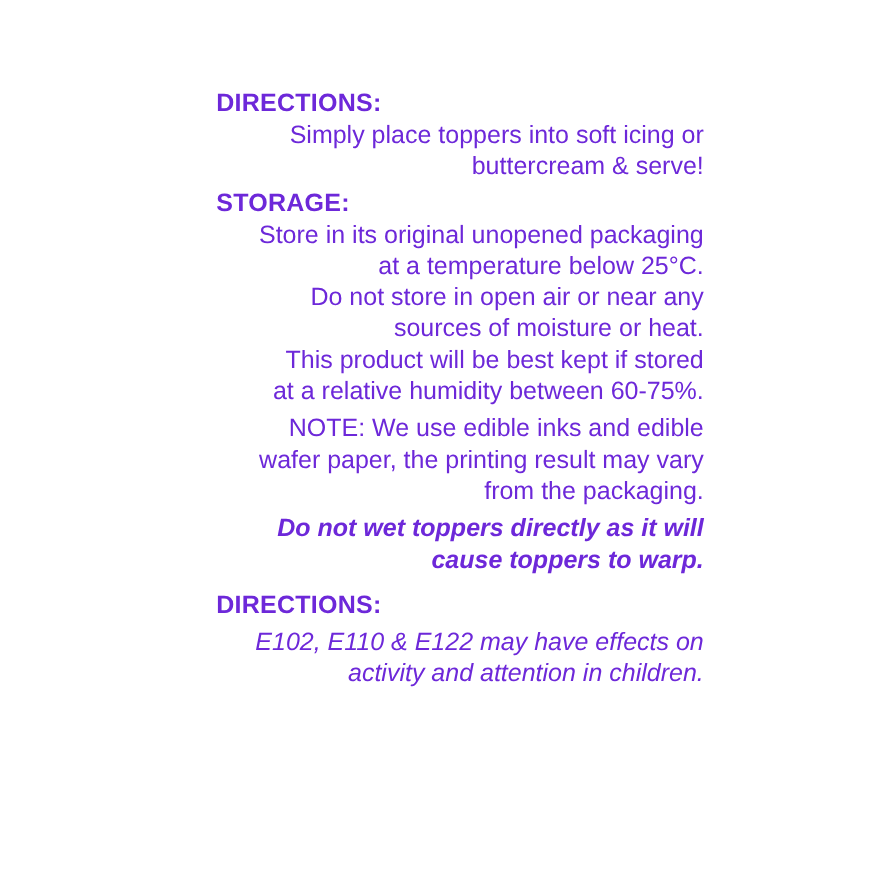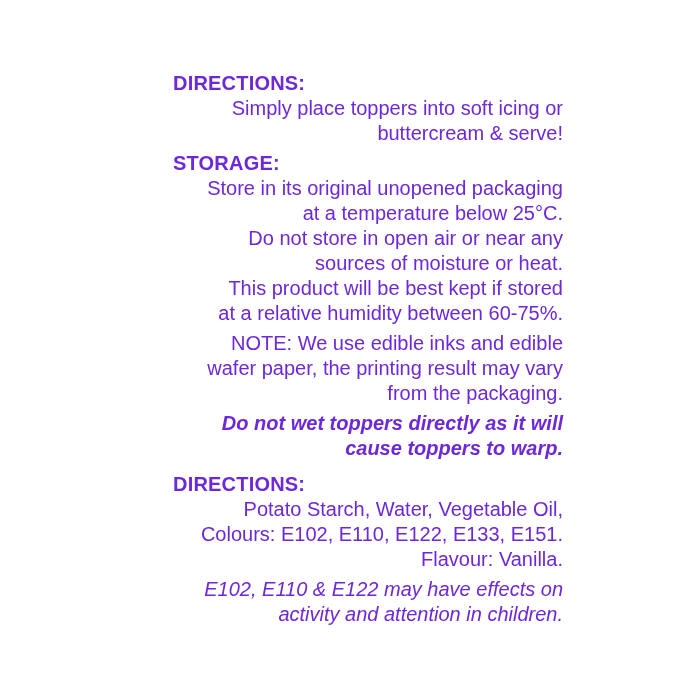--- a/index.html
+++ b/index.html
@@ -77,23 +77,20 @@
 from the packaging.</p>
     </div>
 
     <div class="section">
       <p class="lines style-bold-italic">Do not wet toppers directly as it will
 cause toppers to warp.</p>
     </div>
 
     <div class="section section--ingredients">
       <p class="heading">DIRECTIONS:</p>
-      <p class="lines">Potato Starch, Water, Vegetable Oil,
-Colours: E102, E110, E122, E133, E151.
-Flavour: Vanilla.</p>
     </div>
 
     <div class="section">
       <p class="lines style-italic">E102, E110 &amp; E122 may have effects on
 activity and attention in children.</p>
     </div>
 
   </div>
 </div>
 

